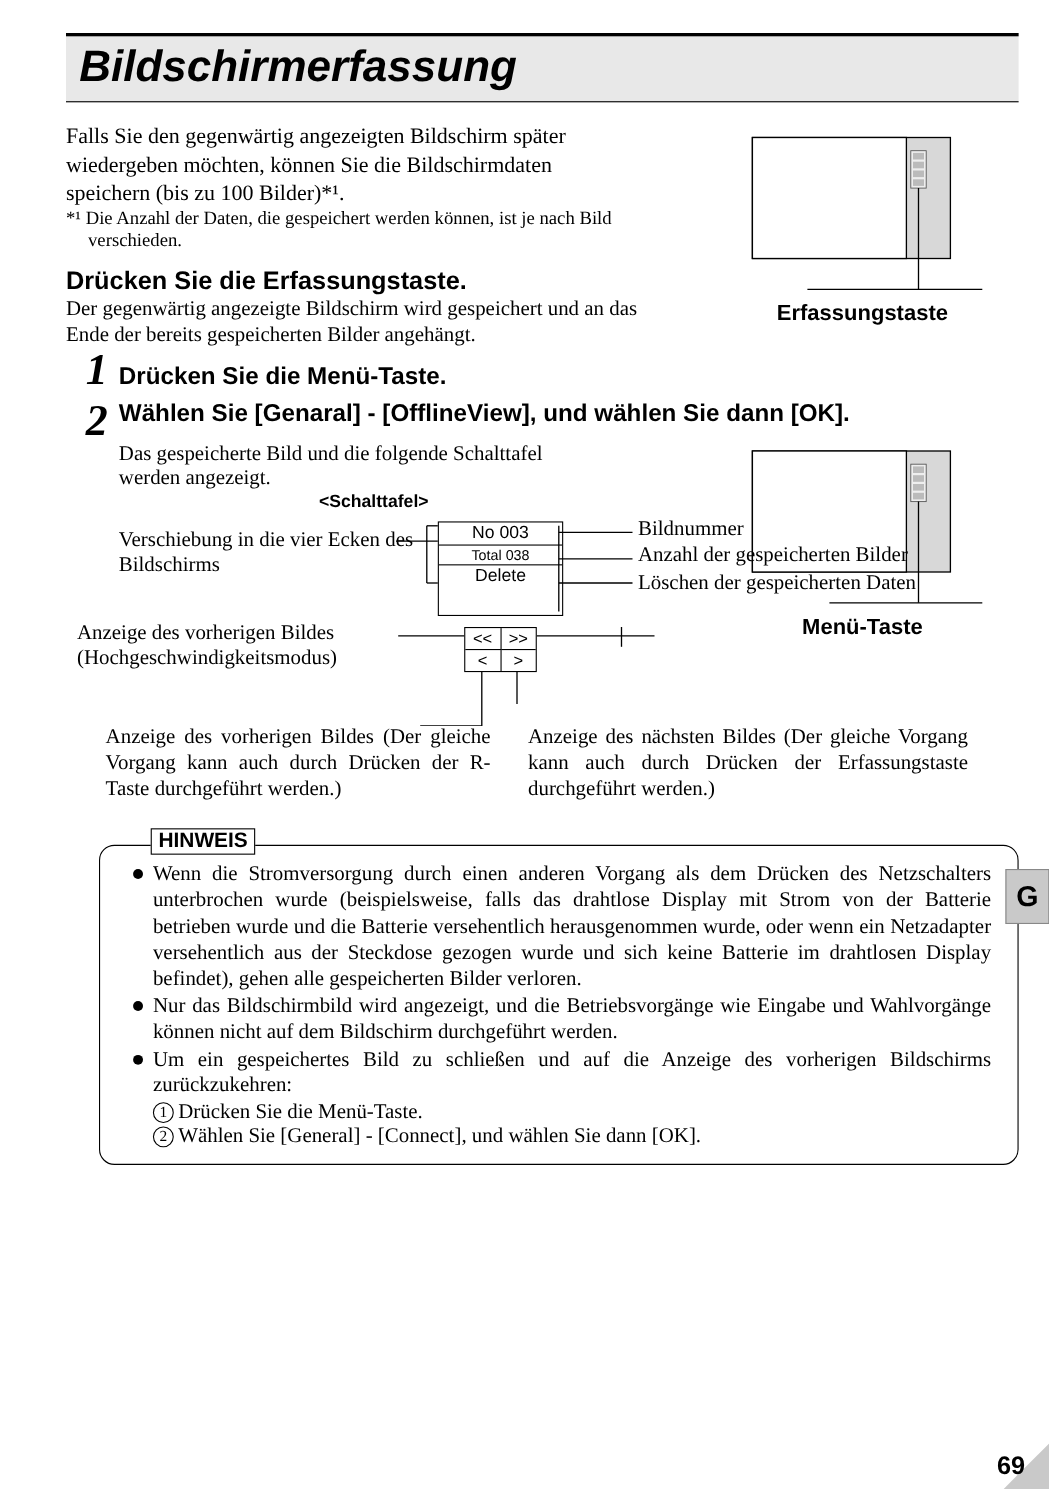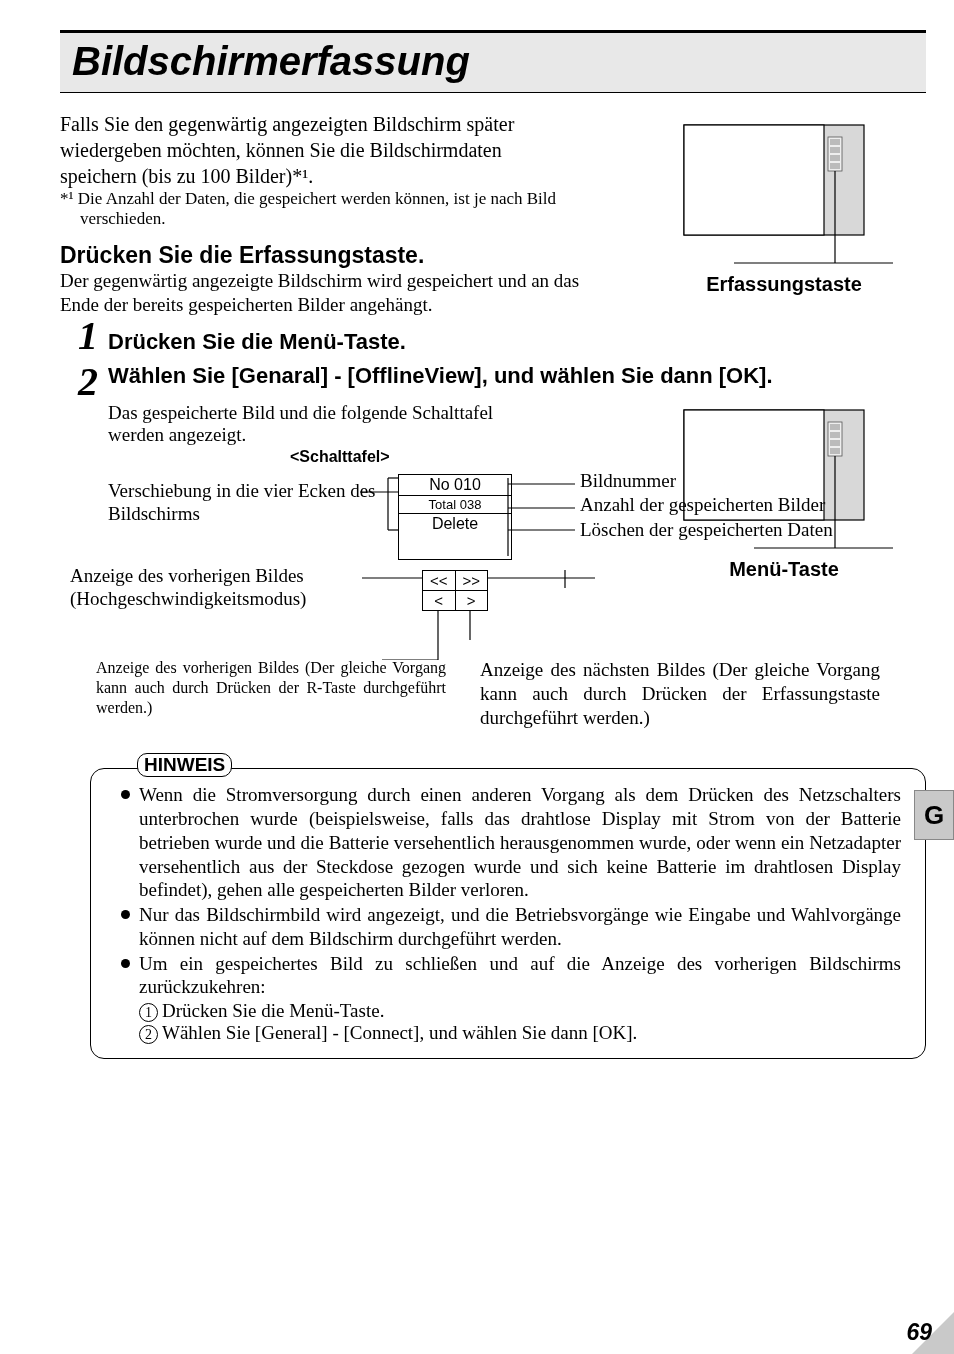--- a/index.html
+++ b/index.html
@@ -160,21 +160,21 @@
     position: absolute;
     text-align: left;
     font-size: 19px;
     line-height: 1.2;
   }
   .below-left {
     position: absolute;
     left: 36px;
     top: 188px;
     width: 350px;
-    font-size: 16px;
+    font-size: 19px;
     line-height: 1.25;
     text-align: justify;
   }
   .below-right {
     position: absolute;
     left: 420px;
     top: 188px;
     width: 400px;
     font-size: 19px;
     line-height: 1.25;
@@ -189,21 +189,21 @@
     margin: 8px 0 0 30px;
     position: relative;
   }
   .note-label {
     position: absolute;
     top: -16px;
     left: 46px;
     background: #fff;
     padding: 0 6px;
     border: 1.5px solid #000;
-    border-radius: 10px;
+    border-radius: 0;
     font-family: Arial, Helvetica, sans-serif;
     font-weight: bold;
     font-size: 19px;
   }
   .note-box ul { list-style: none; }
   .note-box li {
     position: relative;
     padding-left: 18px;
     font-size: 19px;
     line-height: 1.25;
@@ -251,21 +251,20 @@
     text-align: center;
     line-height: 48px;
   }
   .page-num {
     position: absolute;
     bottom: 8px;
     right: 22px;
     font-family: Arial, Helvetica, sans-serif;
     font-weight: bold;
     font-size: 23px;
-    font-style: italic;
   }
   .page-corner {
     position: absolute;
     bottom: 0;
     right: 0;
     width: 0; height: 0;
     border-left: 42px solid transparent;
     border-bottom: 42px solid #c9c9c9;
   }
 </style>
@@ -324,21 +323,21 @@
       <line x1="80" y1="148" x2="219" y2="148" stroke="#000" stroke-width="1.2"></line>
     </svg>
     <div class="device-caption">Menü-Taste</div>
   </div>
 
   <div class="schalt-title">&lt;Schalttafel&gt;</div>
 
   <div class="diagram">
 
     <div class="panel-box">
-      <div class="panel-row">No 010</div>
+      <div class="panel-row">No 003</div>
       <div class="panel-row small">Total 038</div>
       <div class="panel-row">Delete</div>
     </div>
     <div class="nav-box">
       <div class="nav-row">
         <div class="nav-cell">&lt;&lt;</div>
         <div class="nav-cell">&gt;&gt;</div>
       </div>
       <div class="nav-row">
         <div class="nav-cell" style="border-bottom:none;">&lt;</div>

